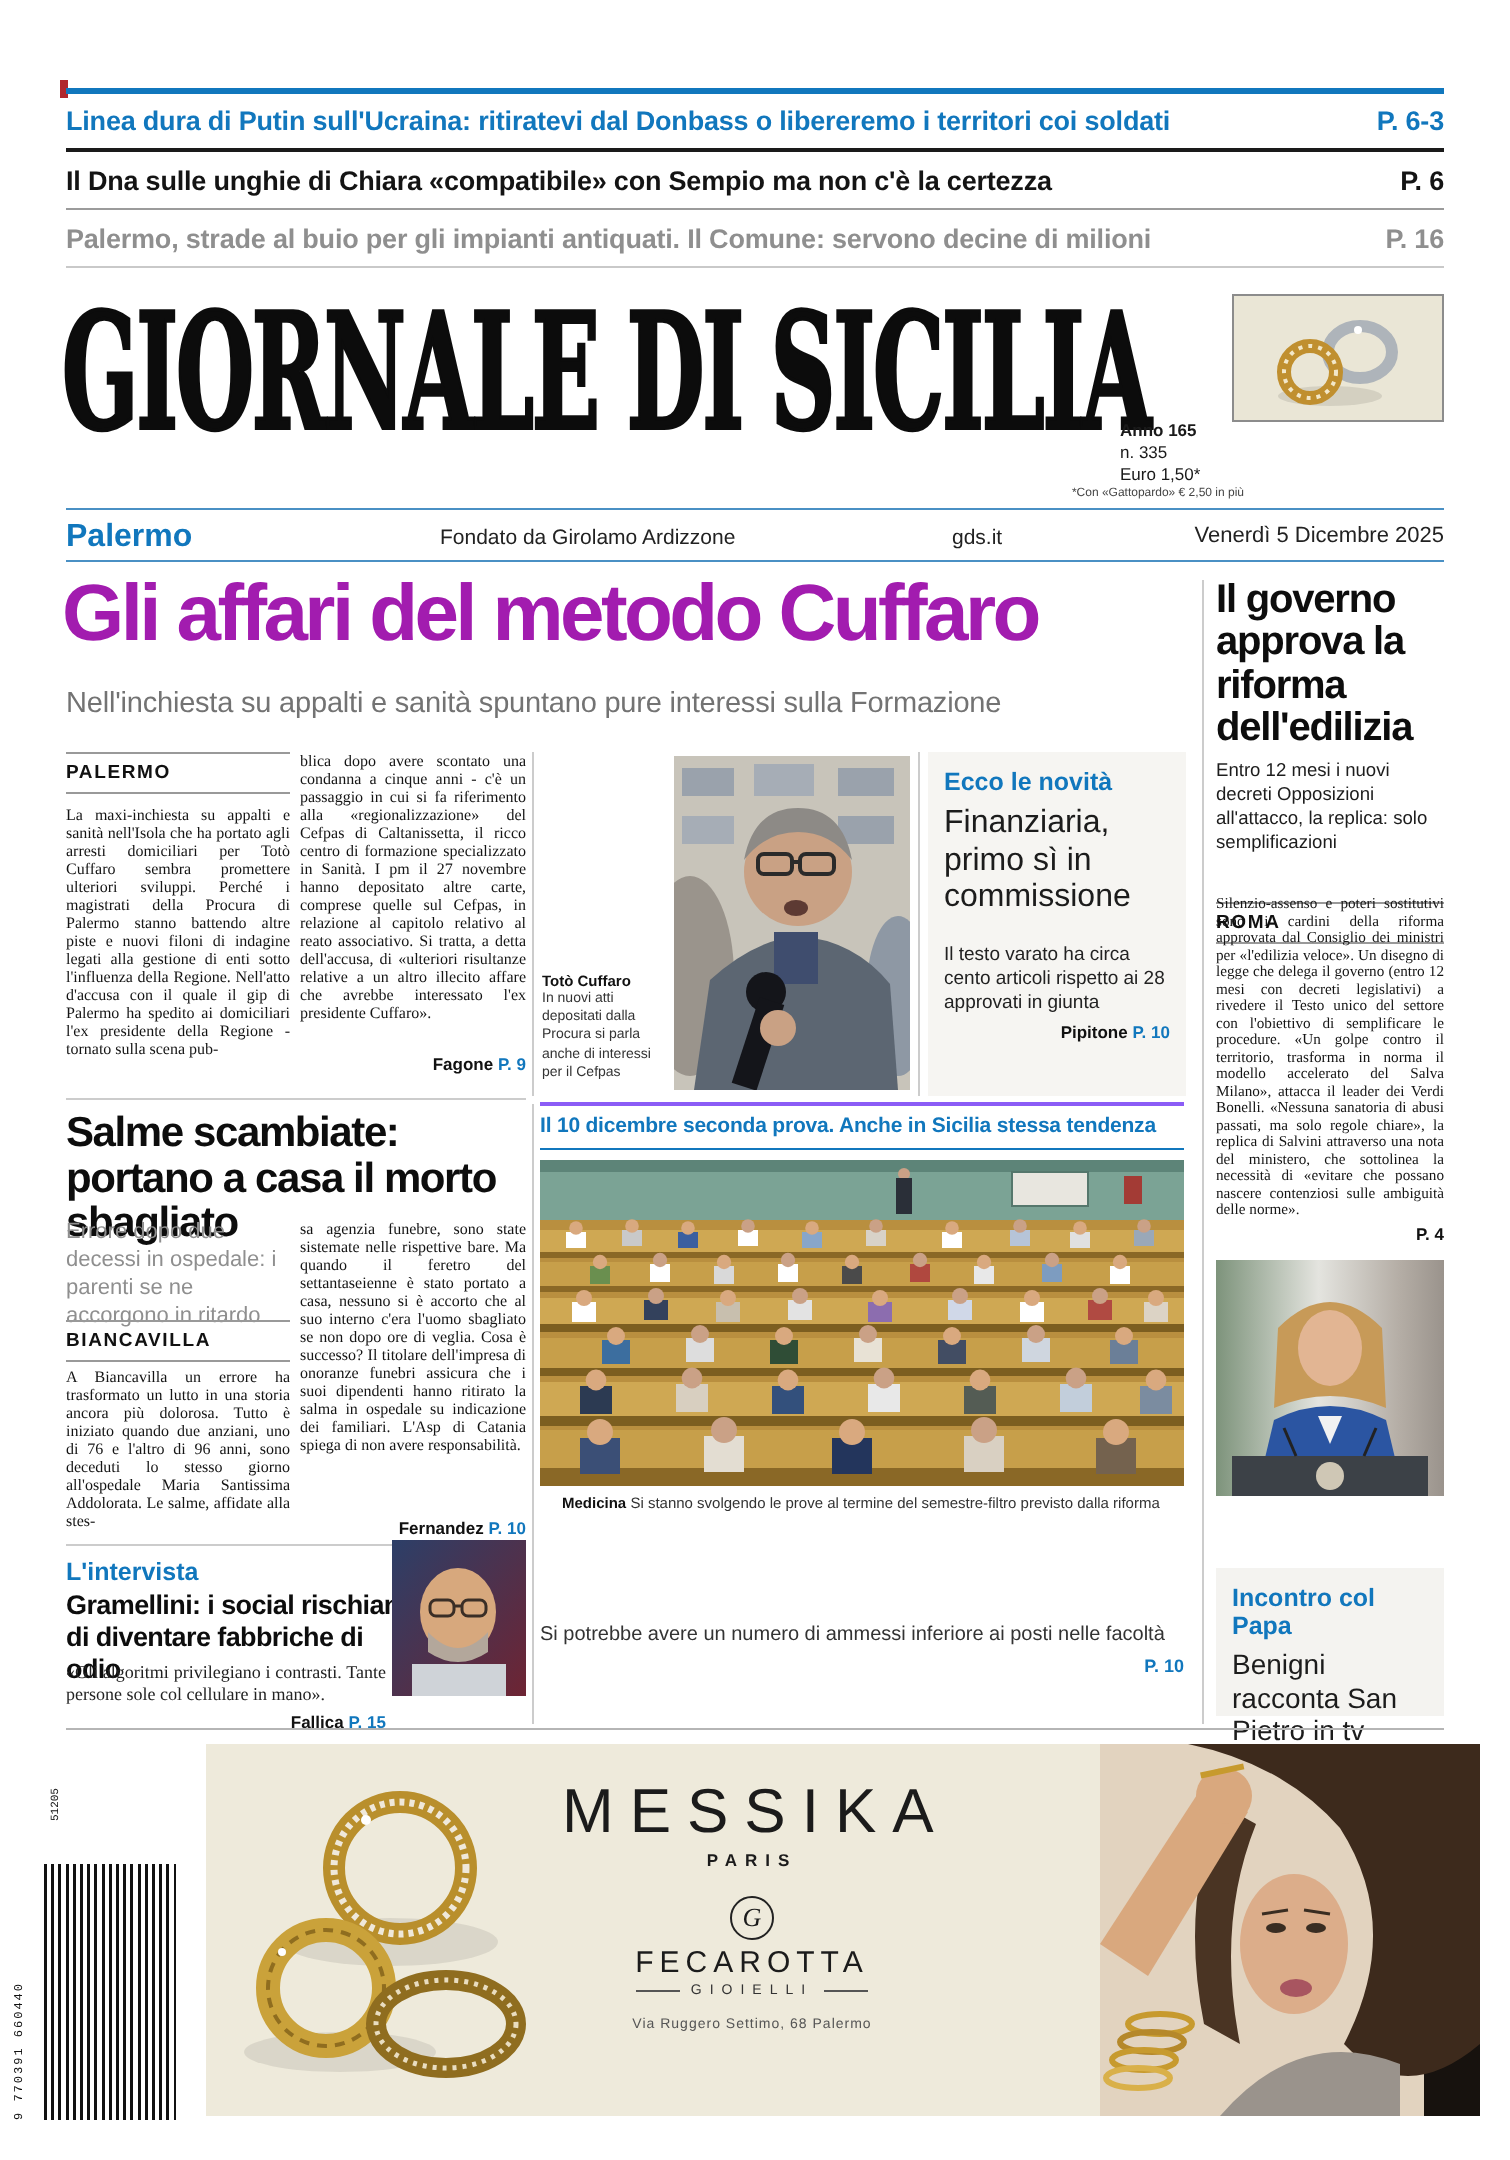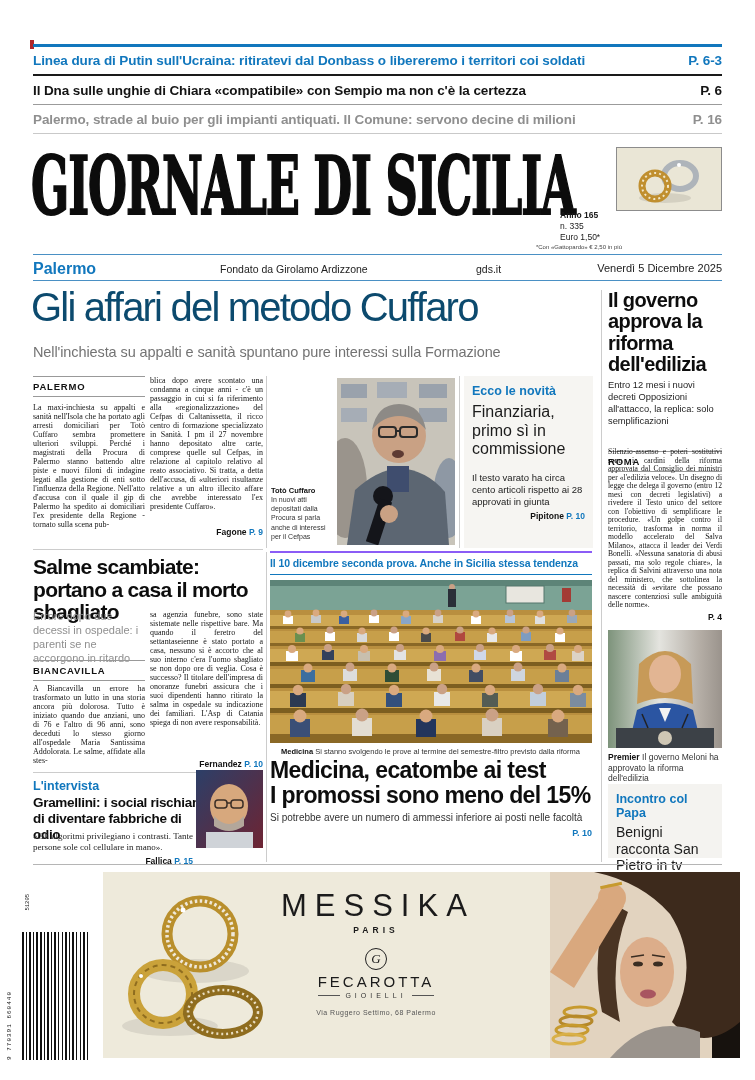--- a/index.html
+++ b/index.html
@@ -30,22 +30,22 @@
   
   .dateline { left:33px; top:254px; width:689px; height:27px; border-top:1px solid #4a90c4;
               border-bottom:1px solid #4a90c4; }
   .dl-edition { left:0; top:5px; font-size:16px; font-weight:700; color:#1177bd; }
   .dl-founder { left:187px; top:8px; font-size:10.5px; color:#222; }
   .dl-site { left:443px; top:8px; font-size:10.5px; color:#222; }
   .dl-date { right:0; top:7px; font-size:11px; color:#222; }
   .dateline .abs { position:absolute; }
 
   
-  .headline { left:31px; top:287px; font-size:40px; line-height:1.0; font-weight:400;
-              letter-spacing:-1.8px; color:#0c4a6e; white-space:nowrap; }
+  .headline { left:31px; top:287px; font-size:40px; line-height:1.0; font-weight:700;
+              letter-spacing:-1.8px; color:#a21caf; white-space:nowrap; }
   .subhead { left:33px; top:344px; font-size:14.5px; color:#737373; letter-spacing:-0.1px; white-space:nowrap; }
 
   .vrule { width:1px; background:#ccc; }
   .hrule { height:1px; background:#ccc; }
 
   .section-label { font-size:9.5px; font-weight:700; letter-spacing:0.8px; color:#111;
                    border-top:1px solid #999; border-bottom:1px solid #999; padding:4px 0; margin-bottom:6px; }
   .serif-body { font-family:"Liberation Serif","DejaVu Serif",serif; font-size:8px; line-height:1.13;
                 text-align:justify; color:#141414; overflow:hidden; }
   .byl { text-align:right; font-size:8.5px; font-weight:700; color:#111; margin-top:3px; }
@@ -481,24 +481,20 @@
             <rect x="-10" y="3" width="20" height="18" fill="#74624e"></rect>
             <circle r="6.5" fill="#d9a97f"></circle>
           </g>
       </g>
     </svg>
   </div>
   <div class="abs med-caption">
     <b>Medicina</b>
     <span>Si stanno svolgendo le prove al termine del semestre-filtro previsto dalla riforma</span>
   </div>
-  <div class="abs med-h1">
-    <div>Medicina, ecatombe ai test</div>
-    <div>I promossi sono meno del 15%</div>
-  </div>
   <div class="abs med-deck">Si potrebbe avere un numero di ammessi inferiore ai posti nelle facoltà</div>
   <div class="abs med-page">P. 10</div>
 
   <h2 class="abs rail-title">Il governo approva la riforma dell'edilizia</h2>
   <div class="abs rail-deck">Entro 12 mesi i nuovi decreti Opposizioni all'attacco, la replica: solo semplificazioni</div>
   <div class="abs rail-label">
     <div class="section-label">ROMA</div>
   </div>
   <div class="abs rail-body">
     <div class="serif-body">Silenzio-assenso e poteri sostitutivi sono i cardini della riforma approvata dal Consiglio dei ministri per «l'edilizia veloce». Un disegno di legge che delega il governo (entro 12 mesi con decreti legislativi) a rivedere il Testo unico del settore con l'obiettivo di semplificare le procedure. «Un golpe contro il territorio, trasforma in norma il modello accelerato del Salva Milano», attacca il leader dei Verdi Bonelli. «Nessuna sanatoria di abusi passati, ma solo regole chiare», la replica di Salvini attraverso una nota del ministero, che sottolinea la necessità di «evitare che possano nascere contenziosi sulle ambiguità delle norme».</div>
@@ -517,24 +513,20 @@
       <rect width="114" height="118" fill="url(#flagbg)"></rect>
       <path d="M31,34 Q57,8 83,34 L85,74 Q57,62 29,74 Z" fill="#c79a58"></path>
       <ellipse cx="57" cy="44" rx="16" ry="19" fill="#e2b593"></ellipse>
       <path d="M20,118 L29,80 Q57,66 85,80 L94,118 Z" fill="#2b55a2"></path>
       <polygon points="51,78 63,78 57,92" fill="#f2f2f2"></polygon>
       <rect x="8" y="98" width="98" height="20" fill="#3c4147"></rect>
       <circle cx="57" cy="108" r="7" fill="#cfc7b5"></circle>
       <line x1="40" y1="98" x2="34" y2="84" stroke="#222" stroke-width="1.5"></line>
       <line x1="74" y1="98" x2="80" y2="84" stroke="#222" stroke-width="1.5"></line>
     </svg>
-  </div>
-  <div class="abs rail-caption">
-    <b>Premier</b>
-    <span>Il governo Meloni ha approvato la riforma dell'edilizia</span>
   </div>
   <div class="abs papa-box">
     <div class="kicker">Incontro col Papa</div>
     <div class="papa-title">Benigni racconta San Pietro in tv</div>
     <div class="papa-page">P. 31</div>
   </div>
 
   <div class="abs hrule rule-intervista"></div>
   <div class="abs kicker int-kicker">L'intervista</div>
   <div class="abs int-title">Gramellini: i social rischiano di diventare fabbriche di odio</div>

